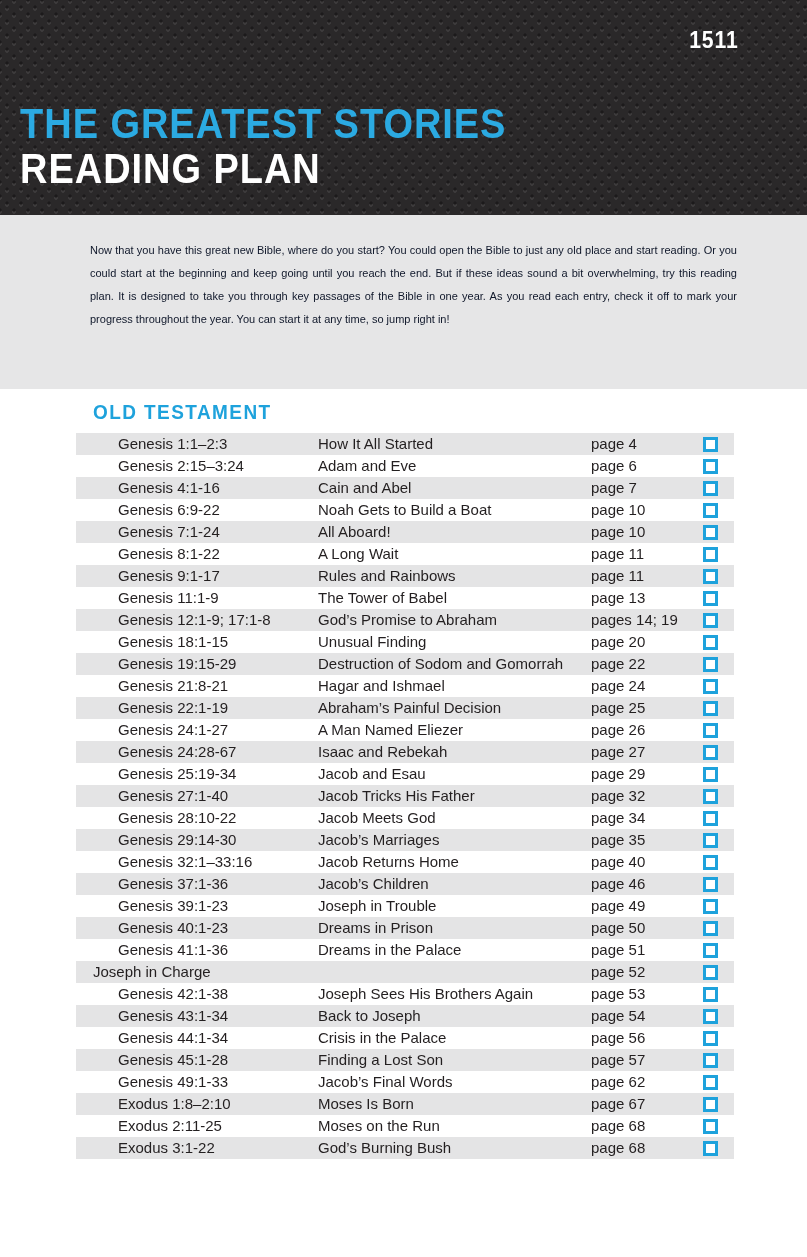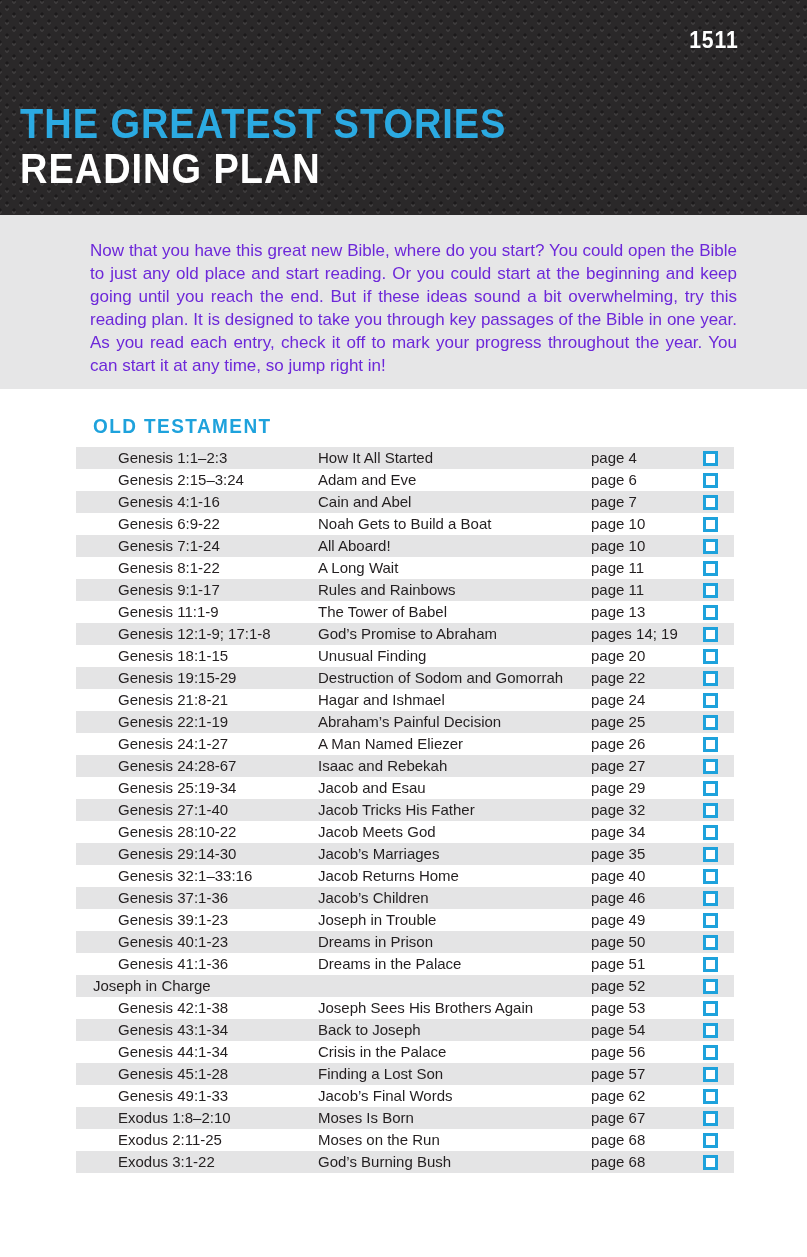--- a/index.html
+++ b/index.html
@@ -61,28 +61,28 @@
     color:#ffffff;
     transform:scale(0.95,1.06);
   }
   
   .intro{
     height:174px;
     background:var(--intro-bg);
     padding:24px 70px 12px 90px;
   }
   .intro p{
-    font-size:17px;
+    font-size:11px;
     line-height:23px;
     text-align:justify;
-    color:#6d28d9;
+    color:#0f172a;
   }
   
   .content{
-    padding:26px 73px 0 76px;
+    padding:12px 73px 0 76px;
   }
   .section-heading{
     color:var(--accent);
     font-size:20px;
     font-weight:bold;
     letter-spacing:1.5px;
     margin:0 0 9px 17px;
     transform-origin:left center;
     transform:scale(0.95,1.05);
   }

